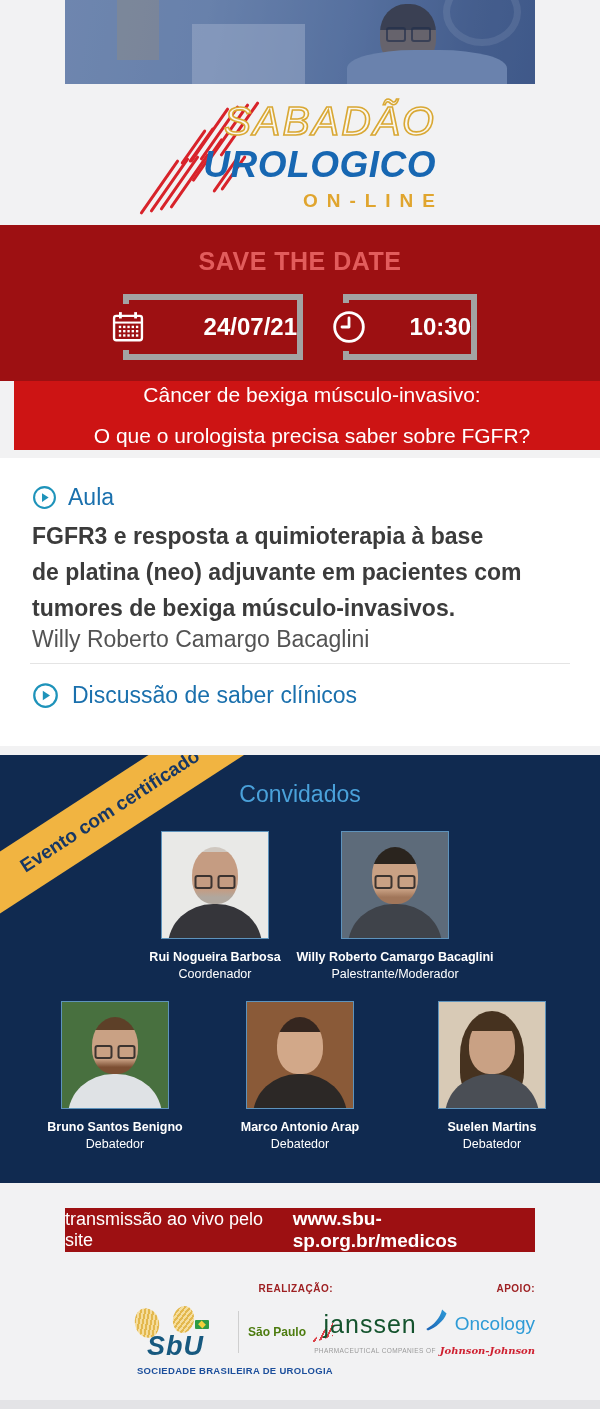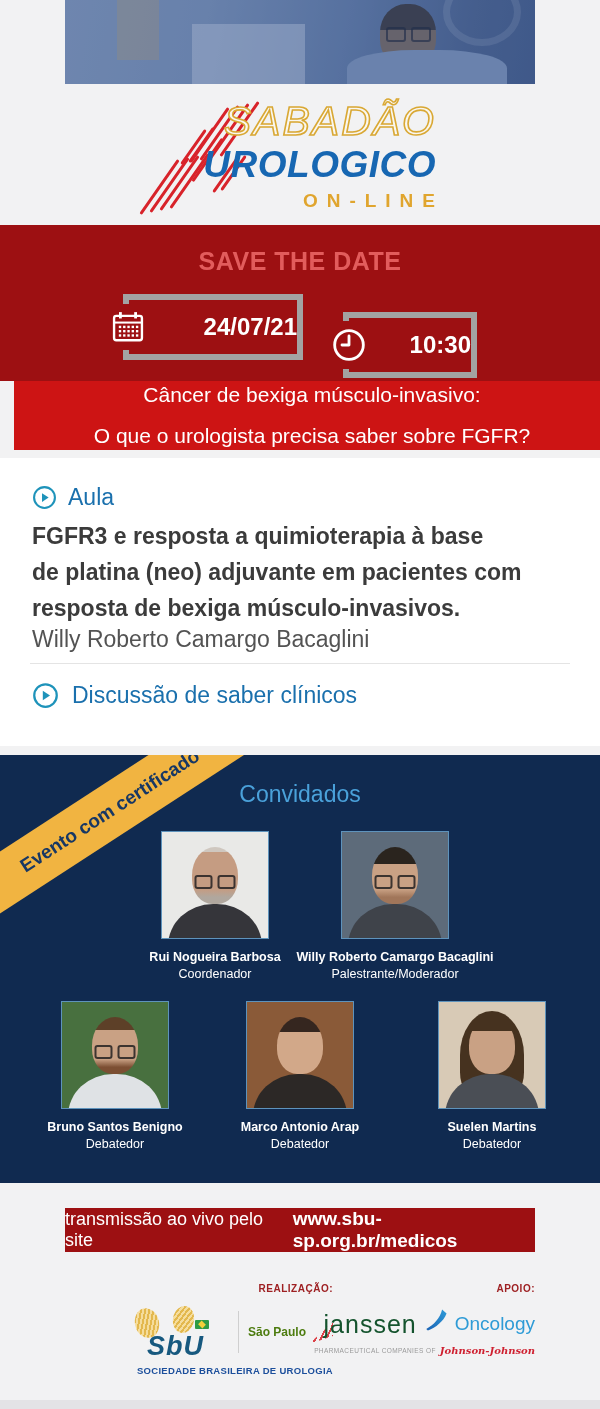--- a/index.html
+++ b/index.html
@@ -35,21 +35,21 @@
   .logo-mid{font-size:37px;font-style:italic;font-weight:bold;color:#1767b2;letter-spacing:.5px;line-height:42px;white-space:nowrap;}
   .logo-bot{font-size:19px;font-weight:bold;color:#e0a52e;letter-spacing:9px;line-height:30px;margin-right:-8px;white-space:nowrap;}
 
   
   .red-dark{position:absolute;left:0;top:225px;width:600px;height:156px;background:#9d1012;}
   .std-heading{position:absolute;left:0;top:22px;width:100%;text-align:center;font-size:25px;font-weight:bold;
                letter-spacing:.5px;color:#e25c5c;}
   .std-row{position:absolute;left:0;top:69px;width:100%;display:flex;justify-content:center;gap:40px;}
   .std-box{position:relative;height:54px;border:6px solid #a3a3a3;display:flex;align-items:center;justify-content:flex-end;}
   .box-date{width:142px;padding-left:26px;}
-  .box-time{width:98px;padding-left:24px;margin-top:18px;}
+  .box-time{width:98px;padding-left:24px;}
   .box-icon{position:absolute;left:-22px;top:50%;transform:translateY(-50%);background:#9d1012;padding:4px 2px;line-height:0;}
   .std-value{font-size:24px;font-weight:bold;color:#fff;white-space:nowrap;}
 
   
   .red-bright{position:absolute;left:14px;top:381px;width:596px;height:69px;background:#cd1414;
               display:flex;flex-direction:column;align-items:center;justify-content:center;gap:13px;}
   .topic-line{color:#fff;font-size:21px;font-weight:500;line-height:28px;text-align:center;}
 
   
   .white-sec{position:absolute;left:0;top:458px;width:600px;height:288px;background:#fff;}
@@ -229,21 +229,21 @@
         <svg width="25" height="25" viewBox="0 0 24 24" fill="none">
           <circle cx="12" cy="12" r="10" stroke="#1e93ba" stroke-width="2"></circle>
           <path d="M9.6 7.8 L16 12 L9.6 16.2 Z" fill="#1e93ba"></path>
         </svg>
       </span>
       <span class="session-label">Aula</span>
     </div>
     <div class="prog-title">
       <div>FGFR3 e resposta a quimioterapia à base</div>
       <div>de platina (neo) adjuvante em pacientes com</div>
-      <div>resposta de bexiga músculo-invasivos.</div>
+      <div>tumores de bexiga músculo-invasivos.</div>
     </div>
     <div class="prog-speaker">Willy Roberto Camargo Bacaglini</div>
     <div class="divider"></div>
     <div class="disc-row">
       <span class="play-ic">
         <svg width="27" height="27" viewBox="0 0 24 24" fill="none">
           <circle cx="12" cy="12" r="10" stroke="#1e93ba" stroke-width="2"></circle>
           <path d="M9.6 7.8 L16 12 L9.6 16.2 Z" fill="#1e93ba"></path>
         </svg>
       </span>

